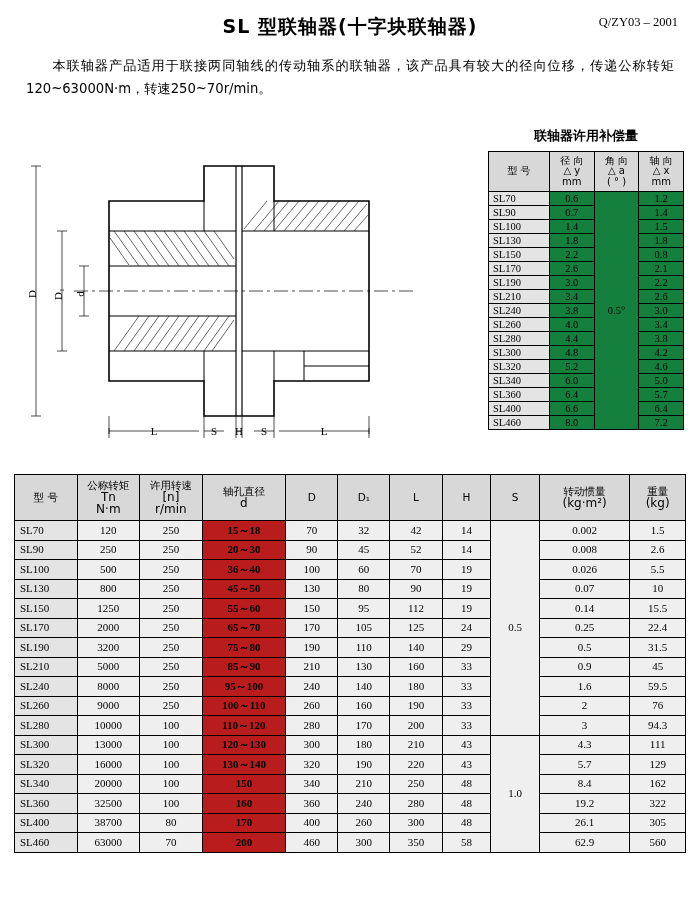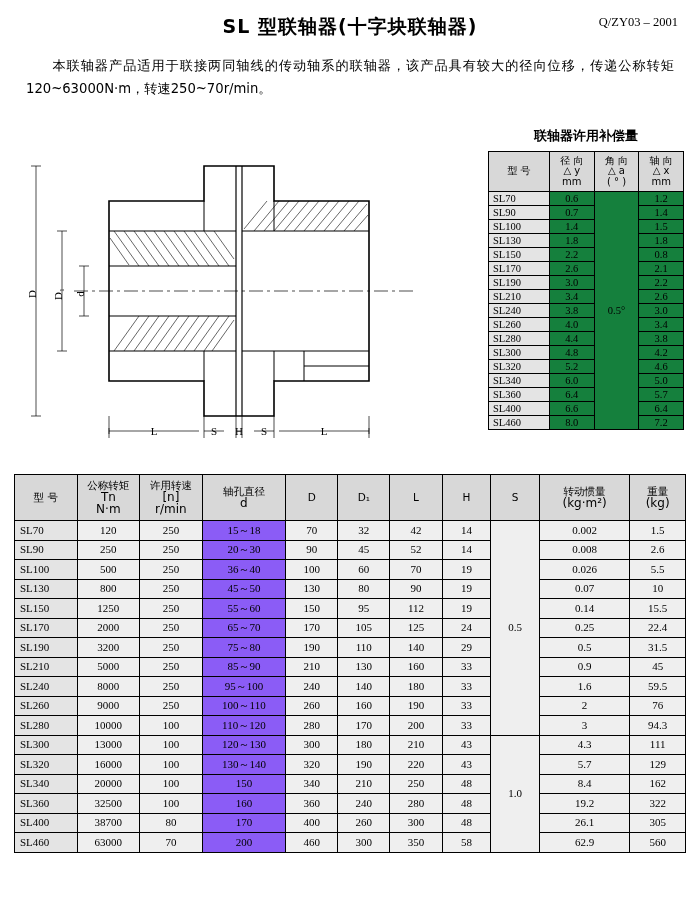--- a/index.html
+++ b/index.html
@@ -142,21 +142,21 @@
     height: 46px;
     font-size: 10.5px;
     font-family: "DejaVu Sans", sans-serif;
   }
   .main-table thead th .sub { display:block; font-size:12px; }
   .main-table tbody td:first-child {
     text-align: left;
     padding-left: 5px;
     background: #e4e4e4;
   }
-  .main-table tbody td.dcol { background: #8b5cf6; }
+  .main-table tbody td.dcol { background: #b91c1c; font-weight: bold; }
 
   svg text { font-family: "Liberation Serif", serif; }
 </style>
 </head>
 <body>
 
 <div class="page">
 
   <div class="header">
     <div class="title">SL 型联轴器(十字块联轴器)</div>

